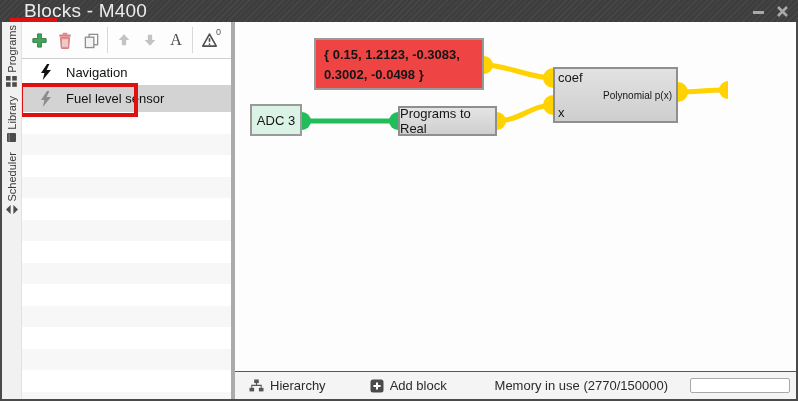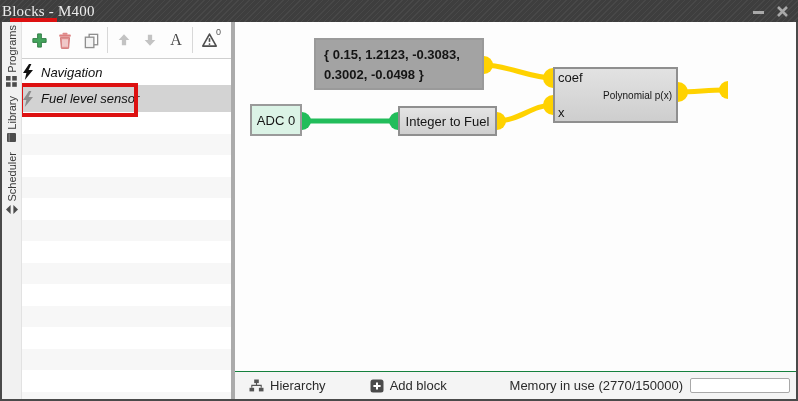--- a/index.html
+++ b/index.html
@@ -10,21 +10,21 @@
     --wire-green:#22bd5b;
     --titlebar:#3e3e3e;
   }
   .window{position:relative;width:798px;height:401px;background:#fff;overflow:hidden;}
   .frame{position:absolute;inset:0;border:2px solid #4a4a4a;pointer-events:none;z-index:90;}
 
   
   .titlebar{position:absolute;left:0;top:0;right:0;height:22px;background:var(--titlebar);
     background-image:repeating-linear-gradient(135deg,rgba(255,255,255,.05) 0 1px,transparent 1px 4px);
     display:flex;align-items:center;z-index:95;}
-  .title{color:#ececec;font-size:15px;margin-left:2px;letter-spacing:.2px;font-family:Liberation Serif, serif;}
+  .title{color:#ececec;font-size:19px;margin-left:24px;letter-spacing:.2px;}
   .winbtns{margin-left:auto;display:flex;align-items:center;gap:10px;margin-right:9px;}
   .winbtn{width:14px;height:14px;display:flex;align-items:center;justify-content:center;cursor:pointer;}
   .red-underline{position:absolute;left:10px;top:18px;width:47px;height:4px;background:var(--red);z-index:99;}
 
   
   .tabstrip{position:absolute;left:2px;top:22px;bottom:2px;width:20px;background:#f1f1f1;
     border-right:1px solid #e2e2e2;display:flex;flex-direction:column;align-items:center;padding-top:3px;z-index:5;}
   .vtab{display:flex;flex-direction:column;align-items:center;gap:3px;margin-bottom:9px;cursor:pointer;}
   .vlabel{writing-mode:vertical-rl;transform:rotate(180deg);font-size:11px;color:#3a3a3a;white-space:nowrap;}
 
@@ -33,34 +33,34 @@
     border-bottom:1px solid #cfcfcf;display:flex;align-items:center;padding:0 4px;z-index:5;}
   .tbtn{width:24px;height:24px;display:flex;align-items:center;justify-content:center;cursor:pointer;position:relative;margin:0 1px;}
   .tsep{width:1px;height:26px;background:#d8d8d8;margin:0 3px;}
   .warn-count{position:absolute;top:-1px;right:0px;font-size:9px;color:#555;}
   .a-glyph{font-family:"Liberation Serif",serif;font-size:16px;color:#4a4a4a;line-height:1;}
 
   
   .list{position:absolute;left:22px;top:59px;width:209px;bottom:2px;background:#fff;z-index:4;}
   .stripes{position:absolute;left:0;right:0;top:53px;bottom:0;
     background:repeating-linear-gradient(180deg,#ffffff 0 22px,#f7f7f7 22px 43px);}
-  .row{position:absolute;left:0;right:0;height:26px;display:flex;align-items:center;padding-left:1px;gap:8px;cursor:pointer;font-style:italic;}
+  .row{position:absolute;left:0;right:0;height:26px;display:flex;align-items:center;padding-left:19px;gap:15px;cursor:pointer;}
   .row .lbl{font-size:13px;color:#111;}
   .row-0{top:0;}
   .row-1{top:26px;height:27px;background:#d3d3d3;}
   .red-box{position:absolute;left:-3px;top:24px;width:119px;height:34px;border:4px solid var(--red);z-index:50;pointer-events:none;}
 
   
   .splitter{position:absolute;left:231px;top:22px;bottom:2px;width:4px;background:#ababab;cursor:col-resize;z-index:6;}
 
   
   .canvas{position:absolute;left:235px;top:22px;right:2px;bottom:30px;background:#fdfdfd;overflow:hidden;}
   .wires{position:absolute;left:0;top:0;z-index:1;}
   .blk{position:absolute;z-index:2;border:2px solid #8f8f8f;font-size:13px;color:#151515;}
-  .blk-const{left:79px;top:16px;width:170px;height:52px;background:#a3a3a3;border-color:#9a9a9a;
+  .blk-const{left:79px;top:16px;width:170px;height:52px;background:#ef4444;border-color:#9a9a9a;
     font-weight:bold;padding:5px 8px;line-height:1.55;}
   .blk-adc{left:15px;top:82px;width:52px;height:32px;background:#dbf3e6;border-color:#9a9a9a;
     display:flex;align-items:center;justify-content:center;}
   .blk-i2r{left:163px;top:84px;width:99px;height:30px;background:linear-gradient(180deg,#e4e4e4,#cfcfcf);
     display:flex;align-items:center;justify-content:center;}
   .blk-poly{left:318px;top:45px;width:125px;height:56px;background:linear-gradient(180deg,#e2e2e2,#cecece);}
   .blk-fuel{left:493px;top:52px;width:40px;height:32px;background:#f8f1cd;border-color:#909090;
     display:flex;align-items:center;justify-content:center;}
   .poly-in1{position:absolute;left:3px;top:1px;font-size:13px;}
   .poly-in2{position:absolute;left:3px;bottom:1px;font-size:13px;}
@@ -72,21 +72,21 @@
   .port-lL{width:10px;height:20px;border-radius:10px 0 0 10px;}
   .port-y{background:var(--wire-yellow);}
   .port-g{background:var(--wire-green);}
 
   
   .footer{position:absolute;left:235px;right:2px;bottom:2px;height:28px;background:#f4f4f4;
     border-top:1px solid #15803d;display:flex;align-items:center;z-index:5;font-size:13px;color:#2b2b2b;}
   .foot-btn{display:flex;align-items:center;gap:6px;cursor:pointer;}
   .hier{margin-left:14px;}
   .addb{margin-left:44px;}
-  .mem{margin-left:auto;display:flex;align-items:center;gap:7px;margin-right:6px;}
+  .mem{margin-left:auto;display:flex;align-items:center;gap:22px;margin-right:6px;}
   .membar{width:100px;height:15px;border:1px solid #a8a8a8;border-radius:2px;background:#fff;overflow:hidden;}
   .membar-fill{height:100%;width:2%;background:#e4e4e4;}
 </style>
 </head>
 <body>
 
 <div class="window">
 
   <div class="titlebar">
     <span class="title">Blocks - M400</span>
@@ -201,24 +201,24 @@
       <path d="M67,99 L163,99" stroke="#22bd5b" stroke-width="5" fill="none"></path>
       <path d="M262,99 C284,99 297,83 318,83" stroke="#ffd200" stroke-width="5" fill="none"></path>
       <path d="M443,70 C459,70 474,68 489,68" stroke="#ffd200" stroke-width="5" fill="none"></path>
     </svg>
 
     <div class="blk blk-const">
       <span>{ 0.15, 1.2123, -0.3083,</span><br>
       <span>0.3002, -0.0498 }</span>
     </div>
     <div class="blk blk-adc">
-      <span>ADC 0</span>
+      <span>ADC 3</span>
     </div>
     <div class="blk blk-i2r">
-      <span>Integer to Fuel</span>
+      <span>Programs to Real</span>
     </div>
     <div class="blk blk-poly">
       <span class="poly-in1">coef</span>
       <span class="poly-title">Polynomial p(x)</span>
       <span class="poly-in2">x</span>
     </div>
 
     <div class="port port-r port-y" style="left:249px;top:34px;"></div>
     <div class="port port-r port-g" style="left:67px;top:90px;"></div>
     <div class="port port-l port-g" style="left:154px;top:90px;"></div>

